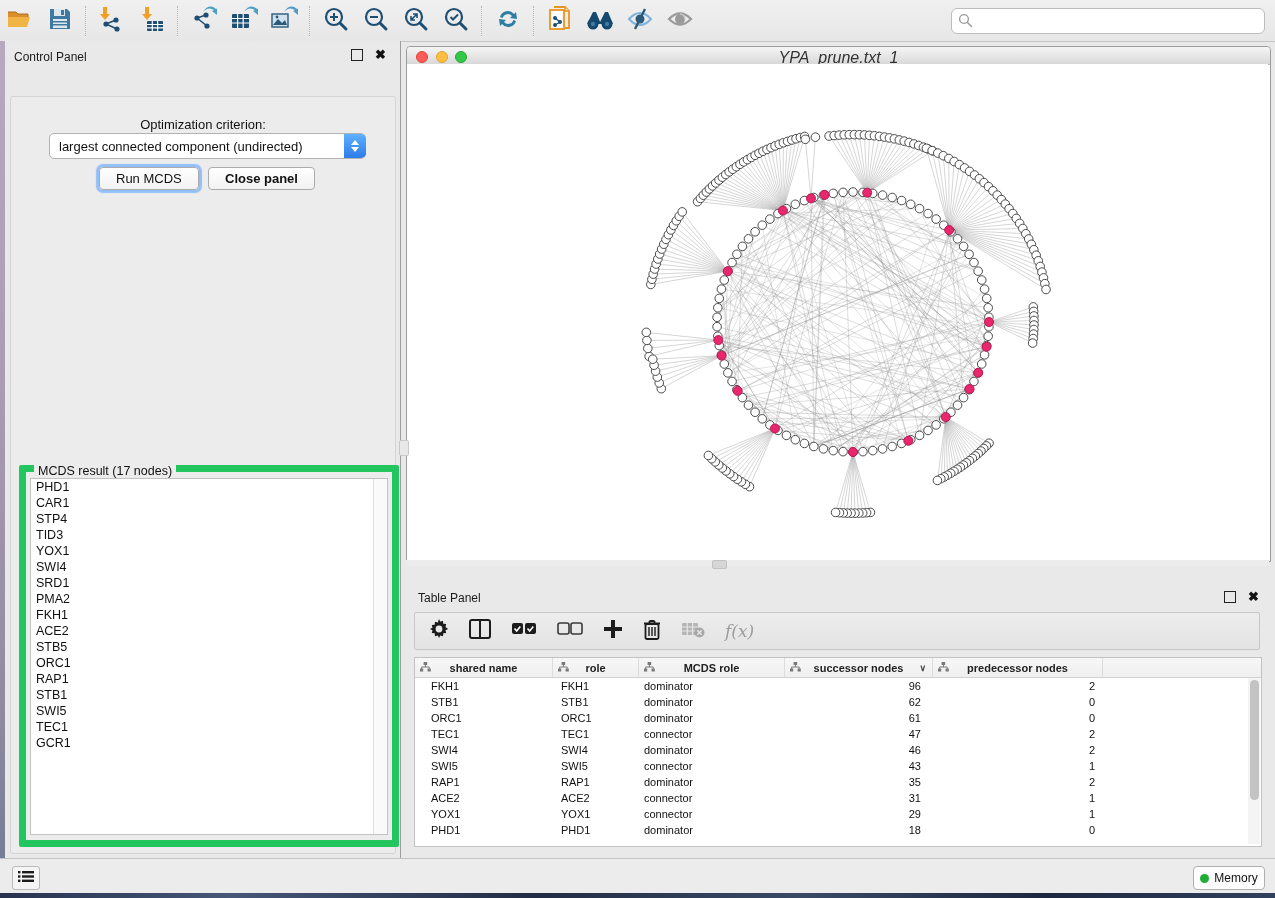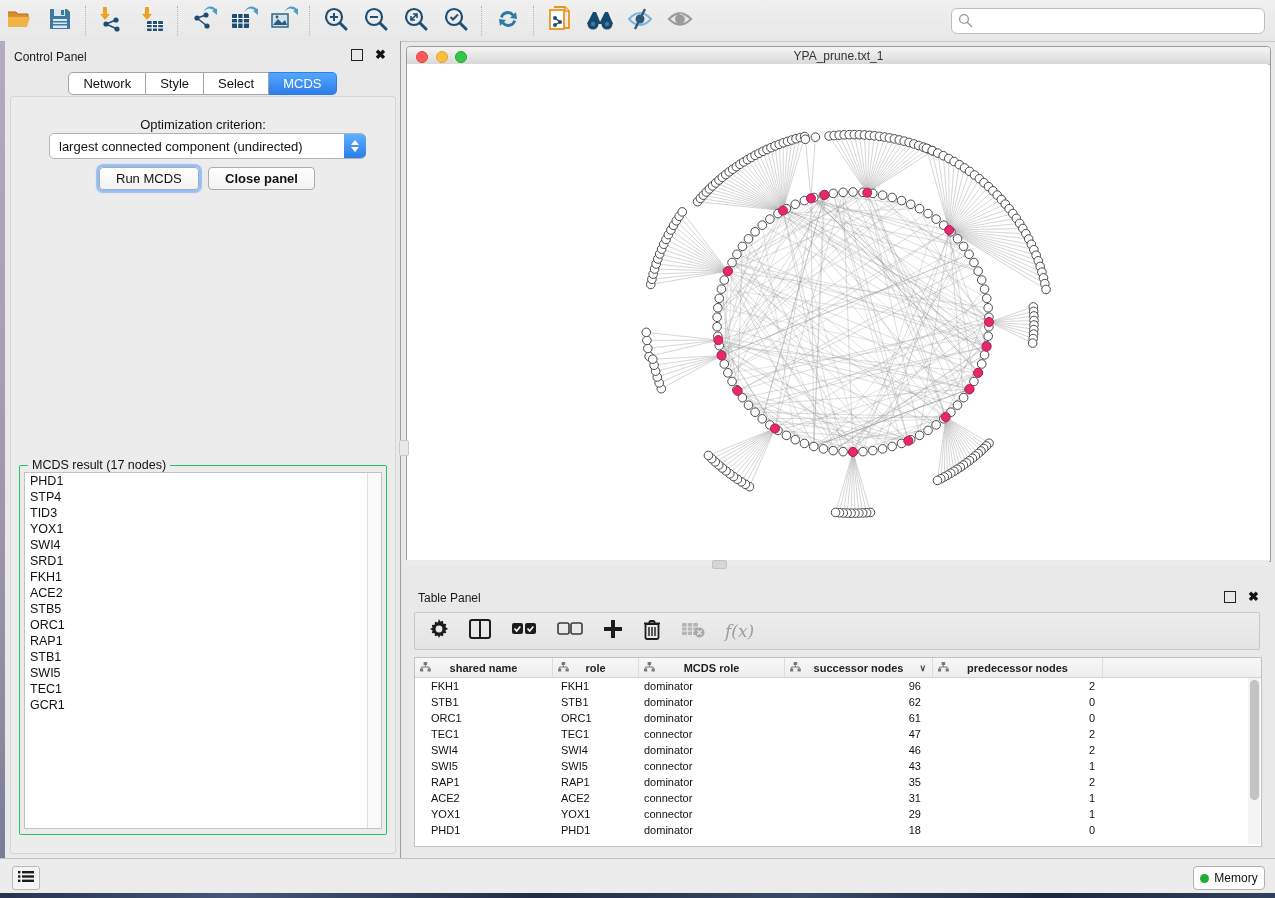--- a/index.html
+++ b/index.html
@@ -34,34 +34,34 @@
   #cp-body{left:5px;top:55px;width:384px;height:756px;background:#ececec;border:1px solid #d4d4d4;border-radius:3px;}
   #opt-label{width:100%;text-align:center;top:20px;font-size:13px;color:#111;}
   #criterion-select{left:38px;top:36px;width:315px;height:24px;background:#fff;border:1px solid #b3b3b3;border-radius:5px;display:flex;align-items:center;font-size:13px;color:#111;}
   #criterion-select .sel-text{flex:1;padding-left:9px;white-space:nowrap;overflow:hidden;}
   #criterion-select .stepper{width:22px;height:24px;margin:-1px -1px -1px 0;border-radius:0 5px 5px 0;background:linear-gradient(#5fb0fe,#2d7ce9);display:flex;flex-direction:column;align-items:center;justify-content:center;gap:2px;}
   .tri-up{width:0;height:0;border-left:4px solid transparent;border-right:4px solid transparent;border-bottom:5px solid #fff;}
   .tri-down{width:0;height:0;border-left:4px solid transparent;border-right:4px solid transparent;border-top:5px solid #fff;}
   .mac-btn{height:23px;background:linear-gradient(#ffffff,#f2f2f2);border:1px solid #ababab;border-radius:4px;font-size:13px;color:#111;display:inline-flex;align-items:center;justify-content:center;padding:0 16px;font-family:"Liberation Sans",sans-serif;}
   #run-btn{left:88px;top:70px;box-shadow:0 0 1px 3px rgba(98,167,255,.65);}
   #close-btn{left:197px;top:70px;font-weight:bold;}
-  #mcds-fieldset{left:8px;top:368px;width:366px;height:368px;border:1px solid #22c55e;border-radius:2px;}
+  #mcds-fieldset{left:8px;top:368px;width:366px;height:368px;border:7px solid #22c55e;border-radius:2px;}
   #mcds-legend{left:8px;top:-8px;background:#ececec;padding:0 4px;font-size:12.5px;color:#111;}
   #mcds-list{left:4px;top:6px;width:356px;height:355px;background:#fff;border:1px solid #c2c2c2;overflow:hidden;}
   .mcds-item{font-size:12.5px;color:#111;line-height:16px;padding-left:5px;}
   #mcds-scroll{right:0;top:0;width:13px;height:100%;background:#fafafa;border-left:1px solid #e0e0e0;}
 
   
   #net-window{left:406px;top:46px;width:863px;height:514px;background:#fff;border:1px solid #9b9b9b;border-radius:4px 4px 0 0;}
   #net-titlebar{left:0;top:0;width:100%;height:17px;background:linear-gradient(#f5f5f5,#d9d9d9);border-bottom:1px solid #b8b8b8;border-radius:4px 4px 0 0;}
   .traffic{position:absolute;top:4px;width:10px;height:10px;border-radius:50%;}
   #tl-close{left:9px;background:#fc5b57;border:1px solid #e2433e;}
   #tl-min{left:29px;background:#fdbe41;border:1px solid #e0a52e;}
   #tl-zoom{left:48px;background:#34c84a;border:1px solid #27a536;}
-  #net-title{width:100%;text-align:center;top:2px;font-size:12px;color:#333;}
+  #net-title{width:100%;text-align:center;top:2px;font-size:16px;color:#333;font-style:italic;}
   #net-canvas{left:0;top:17px;width:861px;height:496px;background:#fff;overflow:hidden;}
 
   
   #v-grip{left:399px;top:440px;width:8px;height:14px;background:#e8e8e8;border:1px solid #c9c9c9;border-radius:2px;}
   #h-divider{left:406px;top:560px;width:863px;height:6px;background:#ececec;}
   #h-grip{left:712px;top:560px;width:13px;height:7px;background:#d6d6d6;border:1px solid #c2c2c2;border-radius:2px;}
 
   
   #table-panel{left:406px;top:587px;width:863px;height:292px;background:#e9e9e9;}
   #tp-title{left:12px;top:4px;}
@@ -240,46 +240,42 @@
 
 <div id="desktop-left" class="abs"></div>
 <div id="desktop-bottom" class="abs"></div>
 
 <div id="control-panel" class="abs">
   <div id="cp-title" class="abs panel-title">Control Panel</div>
   <div id="cp-icons" class="panel-icons">
     <span class="float-box"></span>
     <span class="close-x">✖</span>
   </div>
-  <div id="cp-tabs" class="abs">
-      <div class="seg-tab">Network</div>
-      <div class="seg-tab">Style</div>
-      <div class="seg-tab">Select</div>
-      <div class="seg-tab active">MCDS</div>
-    </div>
   <div id="cp-body" class="abs">
     <div id="opt-label" class="abs">Optimization criterion:</div>
     <div id="criterion-select" class="abs">
       <span class="sel-text">largest connected component (undirected)</span>
       <span class="stepper">
           <span class="tri-up"></span>
           <span class="tri-down"></span>
         </span>
     </div>
     <button id="run-btn" class="abs mac-btn">Run MCDS</button>
     <button id="close-btn" class="abs mac-btn">Close panel</button>
     <div id="mcds-fieldset" class="abs">
       <div id="mcds-legend" class="abs">MCDS result (17 nodes)</div>
       <div id="mcds-list" class="abs">
         <div class="mcds-item">PHD1</div>
+          <div class="mcds-item">CAR1</div>
           <div class="mcds-item">STP4</div>
           <div class="mcds-item">TID3</div>
           <div class="mcds-item">YOX1</div>
           <div class="mcds-item">SWI4</div>
           <div class="mcds-item">SRD1</div>
+          <div class="mcds-item">PMA2</div>
           <div class="mcds-item">FKH1</div>
           <div class="mcds-item">ACE2</div>
           <div class="mcds-item">STB5</div>
           <div class="mcds-item">ORC1</div>
           <div class="mcds-item">RAP1</div>
           <div class="mcds-item">STB1</div>
           <div class="mcds-item">SWI5</div>
           <div class="mcds-item">TEC1</div>
           <div class="mcds-item">GCR1</div>
           <div id="mcds-scroll" class="abs"></div>

